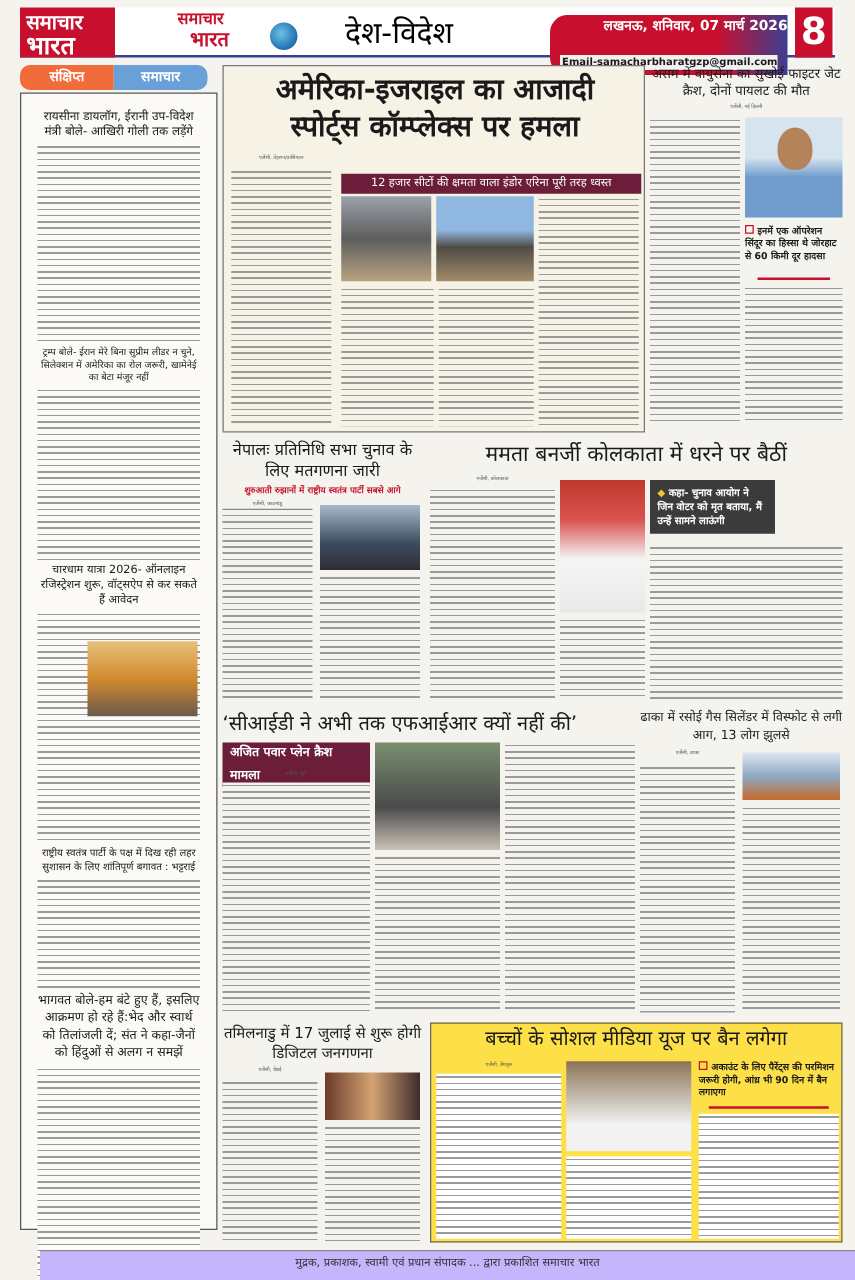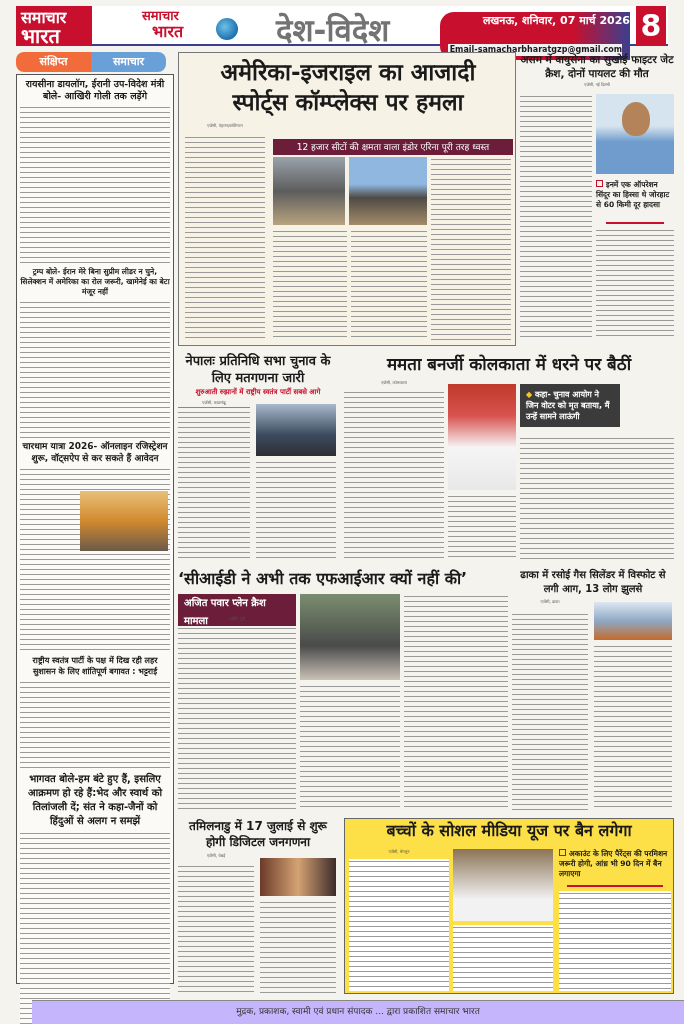--- a/index.html
+++ b/index.html
@@ -2,30 +2,30 @@
 <html><head>
 <meta charset="utf-8">
 <style>
 *{box-sizing:border-box;margin:0;padding:0}
 body{width:684px;height:1024px;background:#f4f3ee;font-family:"DejaVu Sans",sans-serif;color:#222;position:relative;overflow:hidden}
 .abs{position:absolute}
 .header{left:16px;top:6px;width:652px;height:40px;border-bottom:2px solid #3b3f8f;background:#fff}
 .logo1{left:0;top:0;width:76px;height:40px;background:#c8102e;color:#fff;font-weight:bold;font-size:16px;line-height:17px;padding:3px 5px}
 .logo2{left:112px;top:2px;width:116px;height:36px;color:#c8102e;font-weight:bold;font-size:13px;line-height:15px}
 .logo2 .globe{position:absolute;right:6px;top:10px;width:22px;height:22px;border-radius:50%;background:radial-gradient(circle at 40% 40%,#6ec1e4,#1e6fb2 70%,#2a8a3d)}
-.section-title{left:260px;top:2px;font-size:31px;font-weight:bold;color:#737373}
+.section-title{left:260px;top:2px;font-size:24px;font-weight:normal;color:#000000}
 .date-box{left:424px;top:6px;width:190px;height:48px;background:linear-gradient(90deg,#c8102e 0,#c8102e 70%,#3b3f8f 100%);border-radius:14px 0 0 14px;color:#fff;text-align:right}
 .date-box .d{font-size:11px;font-weight:bold;line-height:14px;padding-top:2px}
 .date-box .e{font-size:8px;font-weight:bold;line-height:12px;background:#f1f1f1;color:#1a1a1a;margin:16px 8px}
 .page-no{left:620px;top:0;width:30px;height:40px;background:#c8102e;color:#fff;font-size:30px;font-weight:bold;text-align:center;line-height:40px}
 .brief-tab{left:16px;top:52px;width:150px;height:20px;display:flex}
 .brief-tab .a{background:#f26b3a;color:#fff;font-weight:bold;font-size:11px;flex:1;text-align:center;line-height:20px;border-radius:8px 0 0 8px}
 .brief-tab .b{background:#6aa0d8;color:#fff;font-weight:bold;font-size:11px;flex:1;text-align:center;line-height:20px;border-radius:0 8px 8px 0}
-.left-col{left:16px;top:74px;width:158px;height:910px;border:1px solid #555;background:#fbfaf6;padding:3px}
-.hl{font-weight:bold;text-align:center;color:#1a1a1a}
+.left-col{left:16px;top:74px;width:158px;height:910px;border:1px solid #555;background:#fbfaf6;padding:13px}
+.hl{font-weight:normal;text-align:center;color:#1a1a1a}
 .lines{background:repeating-linear-gradient(#fbfaf6 0,#fbfaf6 2px,#9a9a9a 2px,#9a9a9a 3.2px,#fbfaf6 3.2px,#fbfaf6 5px)}
 .lines-w{background:repeating-linear-gradient(#fff 0,#fff 2px,#9a9a9a 2px,#9a9a9a 3.2px,#fff 3.2px,#fff 5px)}
 .main-box{left:178px;top:52px;width:338px;height:294px;border:1px solid #777;background:#f6f2e6}
 .main-hl{left:0;top:4px;width:338px;font-size:23px;font-weight:bold;text-align:center;line-height:30px;color:#1a1a1a}
 .banner{background:#6b1d3a;color:#fff;font-size:9px;text-align:center;line-height:16px}
 .img{background:#888}
 .right-top{left:520px;top:52px;width:154px;height:290px}
 .pilot-img{background:linear-gradient(#d6e4ef 0,#d6e4ef 40%,#6f9ccc 60%,#6f9ccc 100%)}
 .pilot-face{position:absolute;left:26px;top:8px;width:28px;height:34px;border-radius:50% 50% 45% 45%;background:#b5835a}
 .cap-red{font-size:7.5px;font-weight:bold;color:#1a1a1a;line-height:10px}

